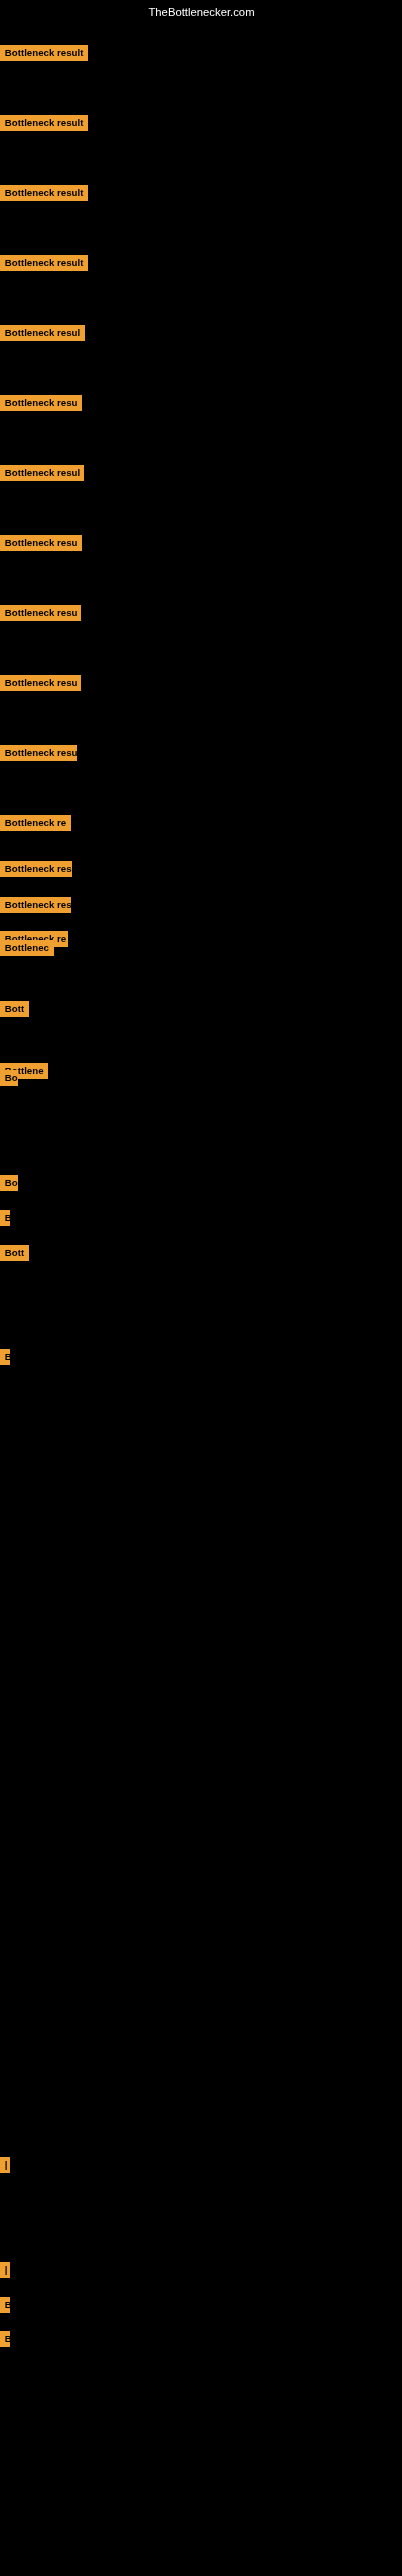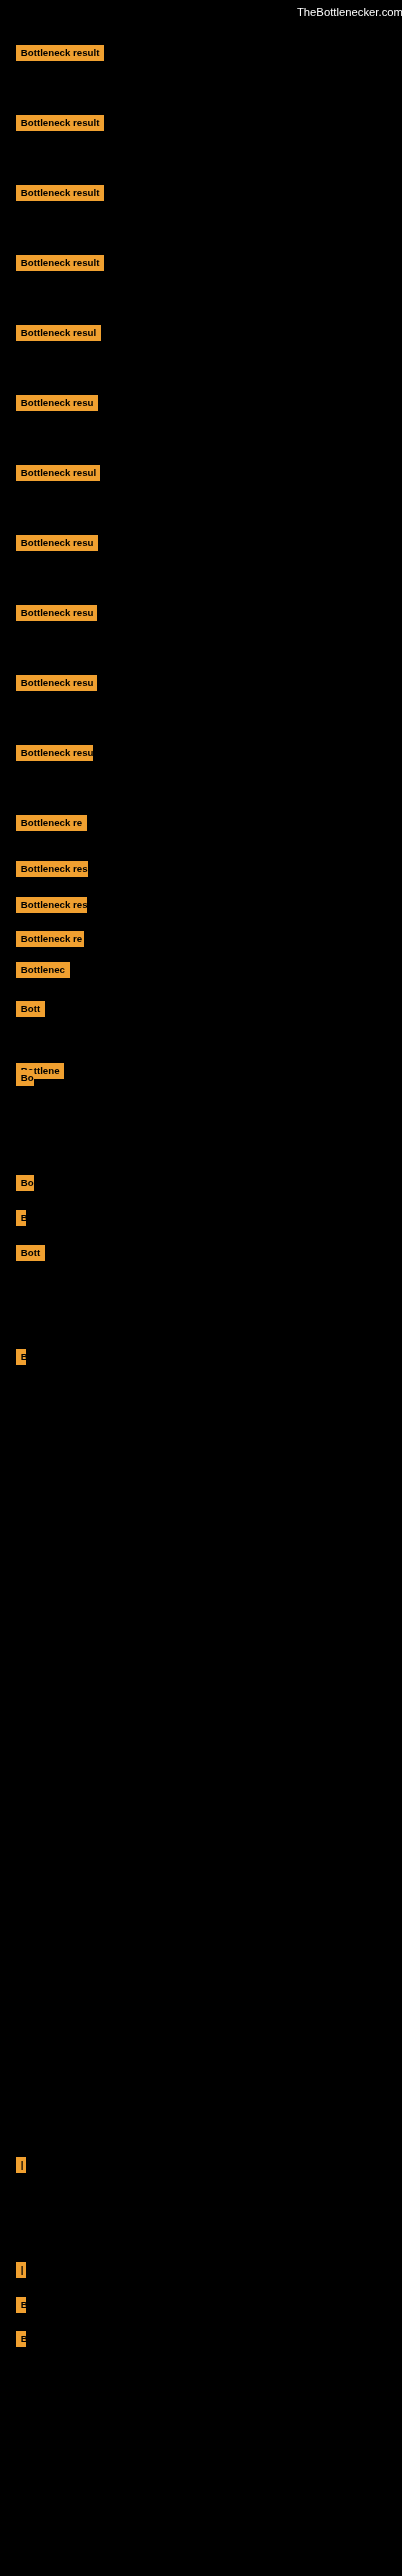--- a/index.html
+++ b/index.html
@@ -10,42 +10,41 @@
 
     body {
       background-color: #000000;
       width: 403px;
       min-height: 2576px;
       font-family: Arial, sans-serif;
       position: relative;
     }
 
     .site-title {
-      text-align: right;
+      text-align: center;
       color: #ffffff;
       font-size: 11.3px;
       padding: 6.4px 0 3.2px 0;
       font-weight: normal;
     }
 
     .bottleneck-badge {
       display: inline-block;
       background-color: #f0a030;
       color: #000000;
       font-size: 9.7px;
       font-weight: bold;
       padding: 2.4px 4.8px;
       white-space: nowrap;
       overflow: hidden;
     }
 
     .badge-container {
       position: absolute;
       left: 0;
-      padding-left: 16px;
     }
   </style>
 </head>
 <body>
 
 <div class="site-title">TheBottlenecker.com</div>
 
 <div id="badges-container">
     <div class="badge-container" style="top: 45px; left: 0px;"><span class="bottleneck-badge" style="max-width: 93px;">Bottleneck result</span></div>
     <div class="badge-container" style="top: 115px; left: 0px;"><span class="bottleneck-badge" style="max-width: 90px;">Bottleneck result</span></div>
@@ -55,21 +54,21 @@
     <div class="badge-container" style="top: 395px; left: 0px;"><span class="bottleneck-badge" style="max-width: 84px;">Bottleneck resu</span></div>
     <div class="badge-container" style="top: 465px; left: 0px;"><span class="bottleneck-badge" style="max-width: 84px;">Bottleneck resul</span></div>
     <div class="badge-container" style="top: 535px; left: 0px;"><span class="bottleneck-badge" style="max-width: 84px;">Bottleneck resu</span></div>
     <div class="badge-container" style="top: 605px; left: 0px;"><span class="bottleneck-badge" style="max-width: 81px;">Bottleneck resu</span></div>
     <div class="badge-container" style="top: 675px; left: 0px;"><span class="bottleneck-badge" style="max-width: 81px;">Bottleneck resu</span></div>
     <div class="badge-container" style="top: 745px; left: 0px;"><span class="bottleneck-badge" style="max-width: 77px;">Bottleneck resu</span></div>
     <div class="badge-container" style="top: 815px; left: 0px;"><span class="bottleneck-badge" style="max-width: 72px;">Bottleneck re</span></div>
     <div class="badge-container" style="top: 861px; left: 0px;"><span class="bottleneck-badge" style="max-width: 72px;">Bottleneck res</span></div>
     <div class="badge-container" style="top: 897px; left: 0px;"><span class="bottleneck-badge" style="max-width: 71px;">Bottleneck res</span></div>
     <div class="badge-container" style="top: 931px; left: 0px;"><span class="bottleneck-badge" style="max-width: 68px;">Bottleneck re</span></div>
-    <div class="badge-container" style="top: 962px; left: 0px;"><span class="bottleneck-badge" style="max-width: 58px;">Bottlenec</span></div>
+    <div class="badge-container" style="top: 940px; left: 0px;"><span class="bottleneck-badge" style="max-width: 58px;">Bottlenec</span></div>
     <div class="badge-container" style="top: 1001px; left: 0px;"><span class="bottleneck-badge" style="max-width: 32px;">Bott</span></div>
     <div class="badge-container" style="top: 1063px; left: 0px;"><span class="bottleneck-badge" style="max-width: 52px;">Bottlene</span></div>
     <div class="badge-container" style="top: 1070px; left: 0px;"><span class="bottleneck-badge" style="max-width: 17.7px;">Bo</span></div>
     <div class="badge-container" style="top: 1175px; left: 0px;"><span class="bottleneck-badge" style="max-width: 17.7px;">Bo</span></div>
     <div class="badge-container" style="top: 1210px; left: 0px;"><span class="bottleneck-badge" style="max-width: 9.7px;">B</span></div>
     <div class="badge-container" style="top: 1245px; left: 0px;"><span class="bottleneck-badge" style="max-width: 32px;">Bott</span></div>
     <div class="badge-container" style="top: 1349px; left: 0px;"><span class="bottleneck-badge" style="max-width: 9.7px;">B</span></div>
     <div class="badge-container" style="top: 2157px; left: 0px;"><span class="bottleneck-badge" style="max-width: 6.4px;">|</span></div>
     <div class="badge-container" style="top: 2262px; left: 0px;"><span class="bottleneck-badge" style="max-width: 6.4px;">|</span></div>
     <div class="badge-container" style="top: 2297px; left: 0px;"><span class="bottleneck-badge" style="max-width: 9.7px;">B</span></div>

